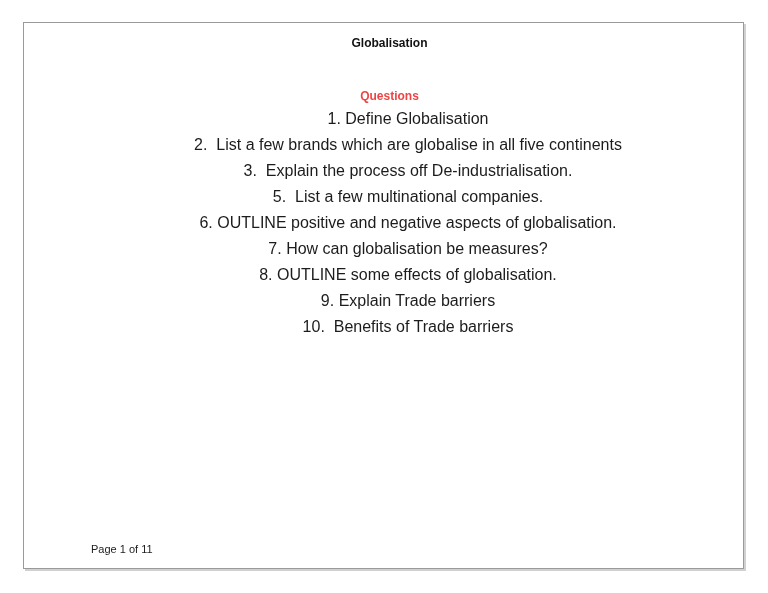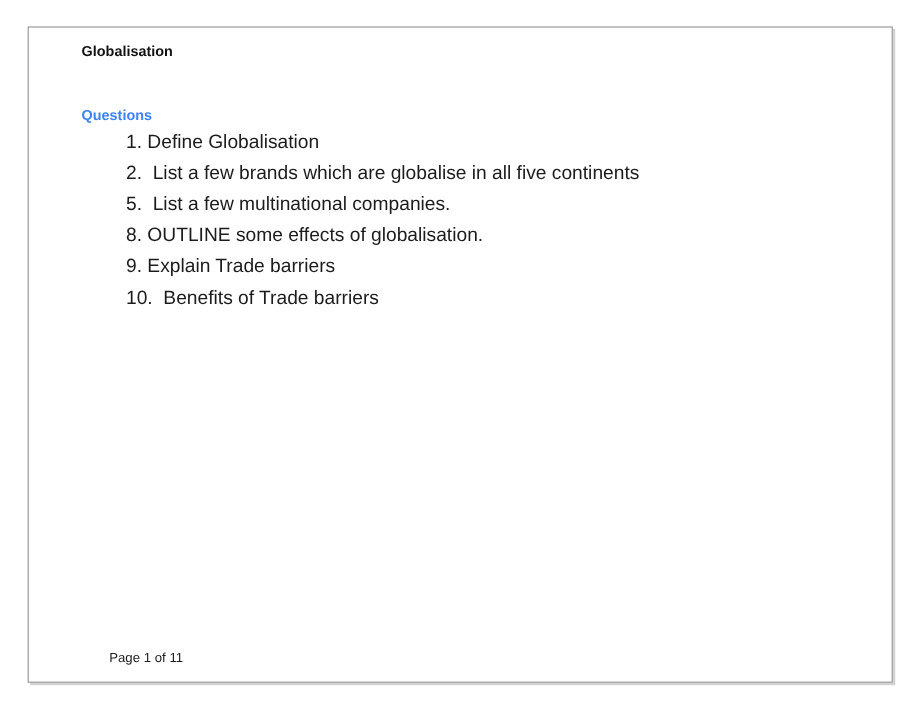--- a/index.html
+++ b/index.html
@@ -18,33 +18,34 @@
     width: 719px;
     height: 545px;
     background: #ffffff;
     border: 1px solid #9a9a9a;
     box-shadow: 2px 2px 0 rgba(0,0,0,0.18);
     box-sizing: content-box;
   }
   .content {
     padding: 13px 32px 0 44px;
     color: #1c1c1c;
+    text-align: center;
   }
   .doc-title {
     font-size: 12px;
     font-weight: bold;
     line-height: 14px;
     color: #111111;
   }
   .section-heading {
     font-size: 12px;
     font-weight: bold;
     line-height: 14px;
     margin-top: 39px;
-    color: #3b82f6;
+    color: #ef4444;
   }
   .question-list {
     margin-top: 9px;
     margin-left: 37px;
   }
   .question {
     font-size: 16px;
     line-height: 14px;
     margin-bottom: 12px;
     white-space: pre-wrap;
@@ -63,20 +64,23 @@
 </head>
 <body>
 
 <div class="page">
   <div class="content">
     <div class="doc-title">Globalisation</div>
     <div class="section-heading">Questions</div>
     <div class="question-list">
       <div class="question">1. Define Globalisation</div>
       <div class="question">2.  List a few brands which are globalise in all five continents</div>
+      <div class="question">3.  Explain the process off De-industrialisation.</div>
       <div class="question">5.  List a few multinational companies.</div>
+      <div class="question">6. OUTLINE positive and negative aspects of globalisation.</div>
+      <div class="question">7. How can globalisation be measures?</div>
       <div class="question">8. OUTLINE some effects of globalisation.</div>
       <div class="question">9. Explain Trade barriers</div>
       <div class="question">10.  Benefits of Trade barriers</div>
     </div>
   </div>
   <div class="footer">Page 1 of 11</div>
 </div>
 
 </body></html>

